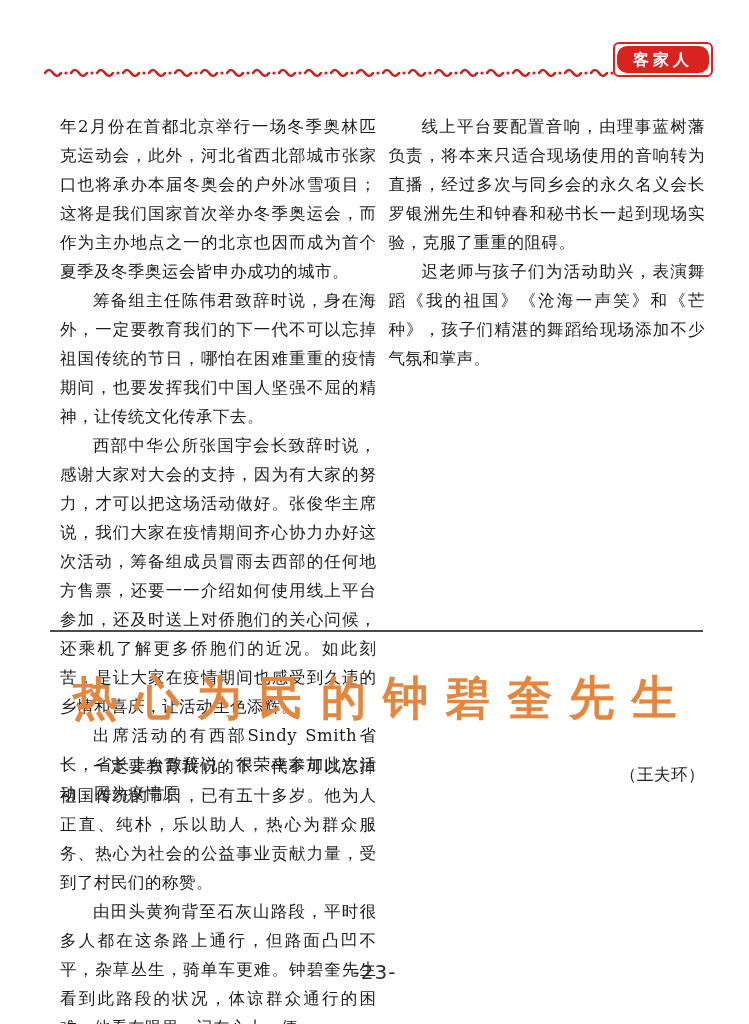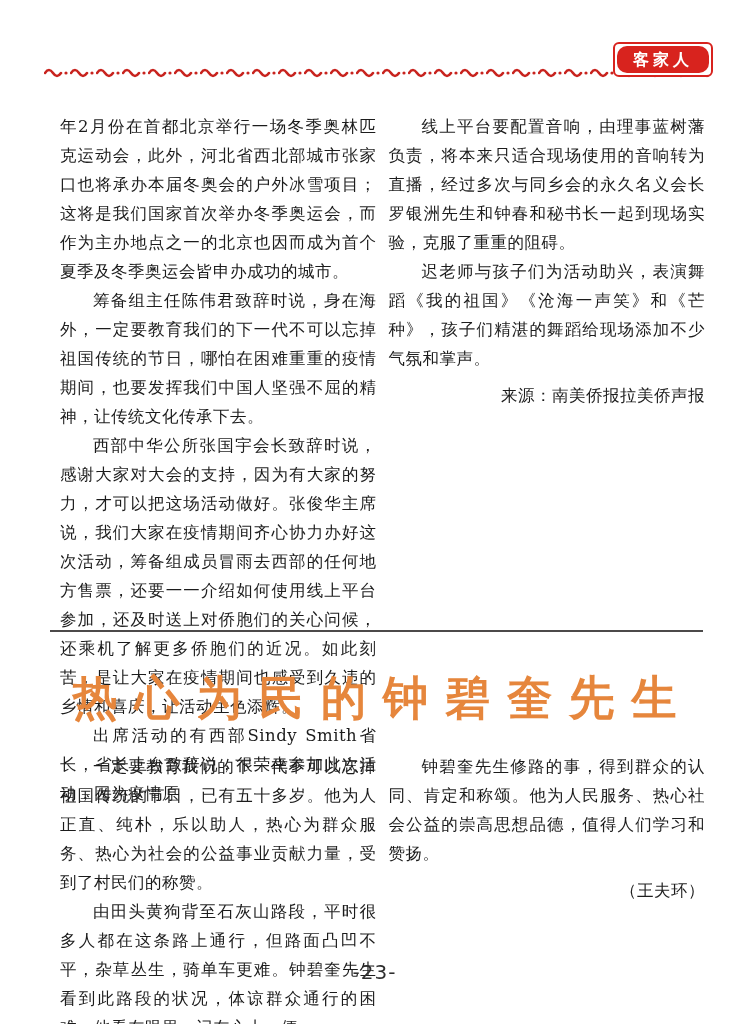--- a/index.html
+++ b/index.html
@@ -145,36 +145,34 @@
         <p class="para no-indent">年2月份在首都北京举行一场冬季奥林匹克运动会，此外，河北省西北部城市张家口也将承办本届冬奥会的户外冰雪项目；这将是我们国家首次举办冬季奥运会，而作为主办地点之一的北京也因而成为首个夏季及冬季奥运会皆申办成功的城市。</p>
         <p class="para">筹备组主任陈伟君致辞时说，身在海外，一定要教育我们的下一代不可以忘掉祖国传统的节日，哪怕在困难重重的疫情期间，也要发挥我们中国人坚强不屈的精神，让传统文化传承下去。</p>
         <p class="para">西部中华公所张国宇会长致辞时说，感谢大家对大会的支持，因为有大家的努力，才可以把这场活动做好。张俊华主席说，我们大家在疫情期间齐心协力办好这次活动，筹备组成员冒雨去西部的任何地方售票，还要一一介绍如何使用线上平台参加，还及时送上对侨胞们的关心问候，还乘机了解更多侨胞们的近况。如此刻苦，是让大家在疫情期间也感受到久违的乡情和喜庆，让活动生色添辉。</p>
         <p class="para">出席活动的有西部Sindy Smith省长，省长上台致辞说，很荣幸参加此次活动，因为疫情原</p>
       </div>
     <div class="col">
       <div>
           <p class="para">线上平台要配置音响，由理事蓝树藩负责，将本来只适合现场使用的音响转为直播，经过多次与同乡会的永久名义会长罗银洲先生和钟春和秘书长一起到现场实验，克服了重重的阻碍。</p>
           <p class="para">迟老师与孩子们为活动助兴，表演舞蹈《我的祖国》《沧海一声笑》和《芒种》，孩子们精湛的舞蹈给现场添加不少气氛和掌声。</p>
         </div>
-      <p class="align-right">来源：南美侨报拉美侨声报</p>
     </div>
   </div>
 
   <div class="divider" style="border-top-color: rgb(76, 74, 74);"></div>
 
   <div class="article-title" style="color: rgb(230, 134, 60);">热心为民的钟碧奎先生</div>
 
   <div class="columns article2">
     <div class="col">
         <p class="para">一定要教育我们的下一代不可以忘掉祖国传统的节日，已有五十多岁。他为人正直、纯朴，乐以助人，热心为群众服务、热心为社会的公益事业贡献力量，受到了村民们的称赞。</p>
         <p class="para">由田头黄狗背至石灰山路段，平时很多人都在这条路上通行，但路面凸凹不平，杂草丛生，骑单车更难。钟碧奎先生看到此路段的状况，体谅群众通行的困难。他看在眼里，记在心上，便</p>
       </div>
     <div class="col">
       <div>
-          <p class="para">钟碧奎先生修路的事，得到群众的认同、肯定和称颂。他为人民服务、热心社会公益的崇高思想品德，值得人们学习和赞扬。</p>
         </div>
       <p class="align-right">（王夫环）</p>
     </div>
   </div>
 
   <div class="page-number">-23-</div>
 
 </div>
 
 </body></html>

